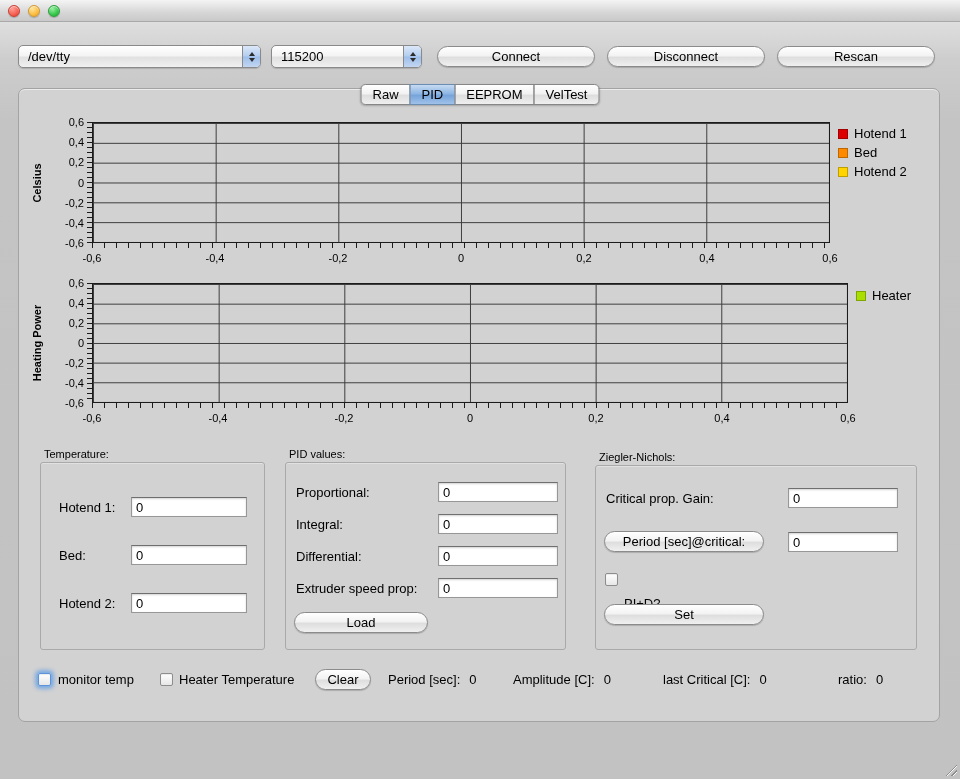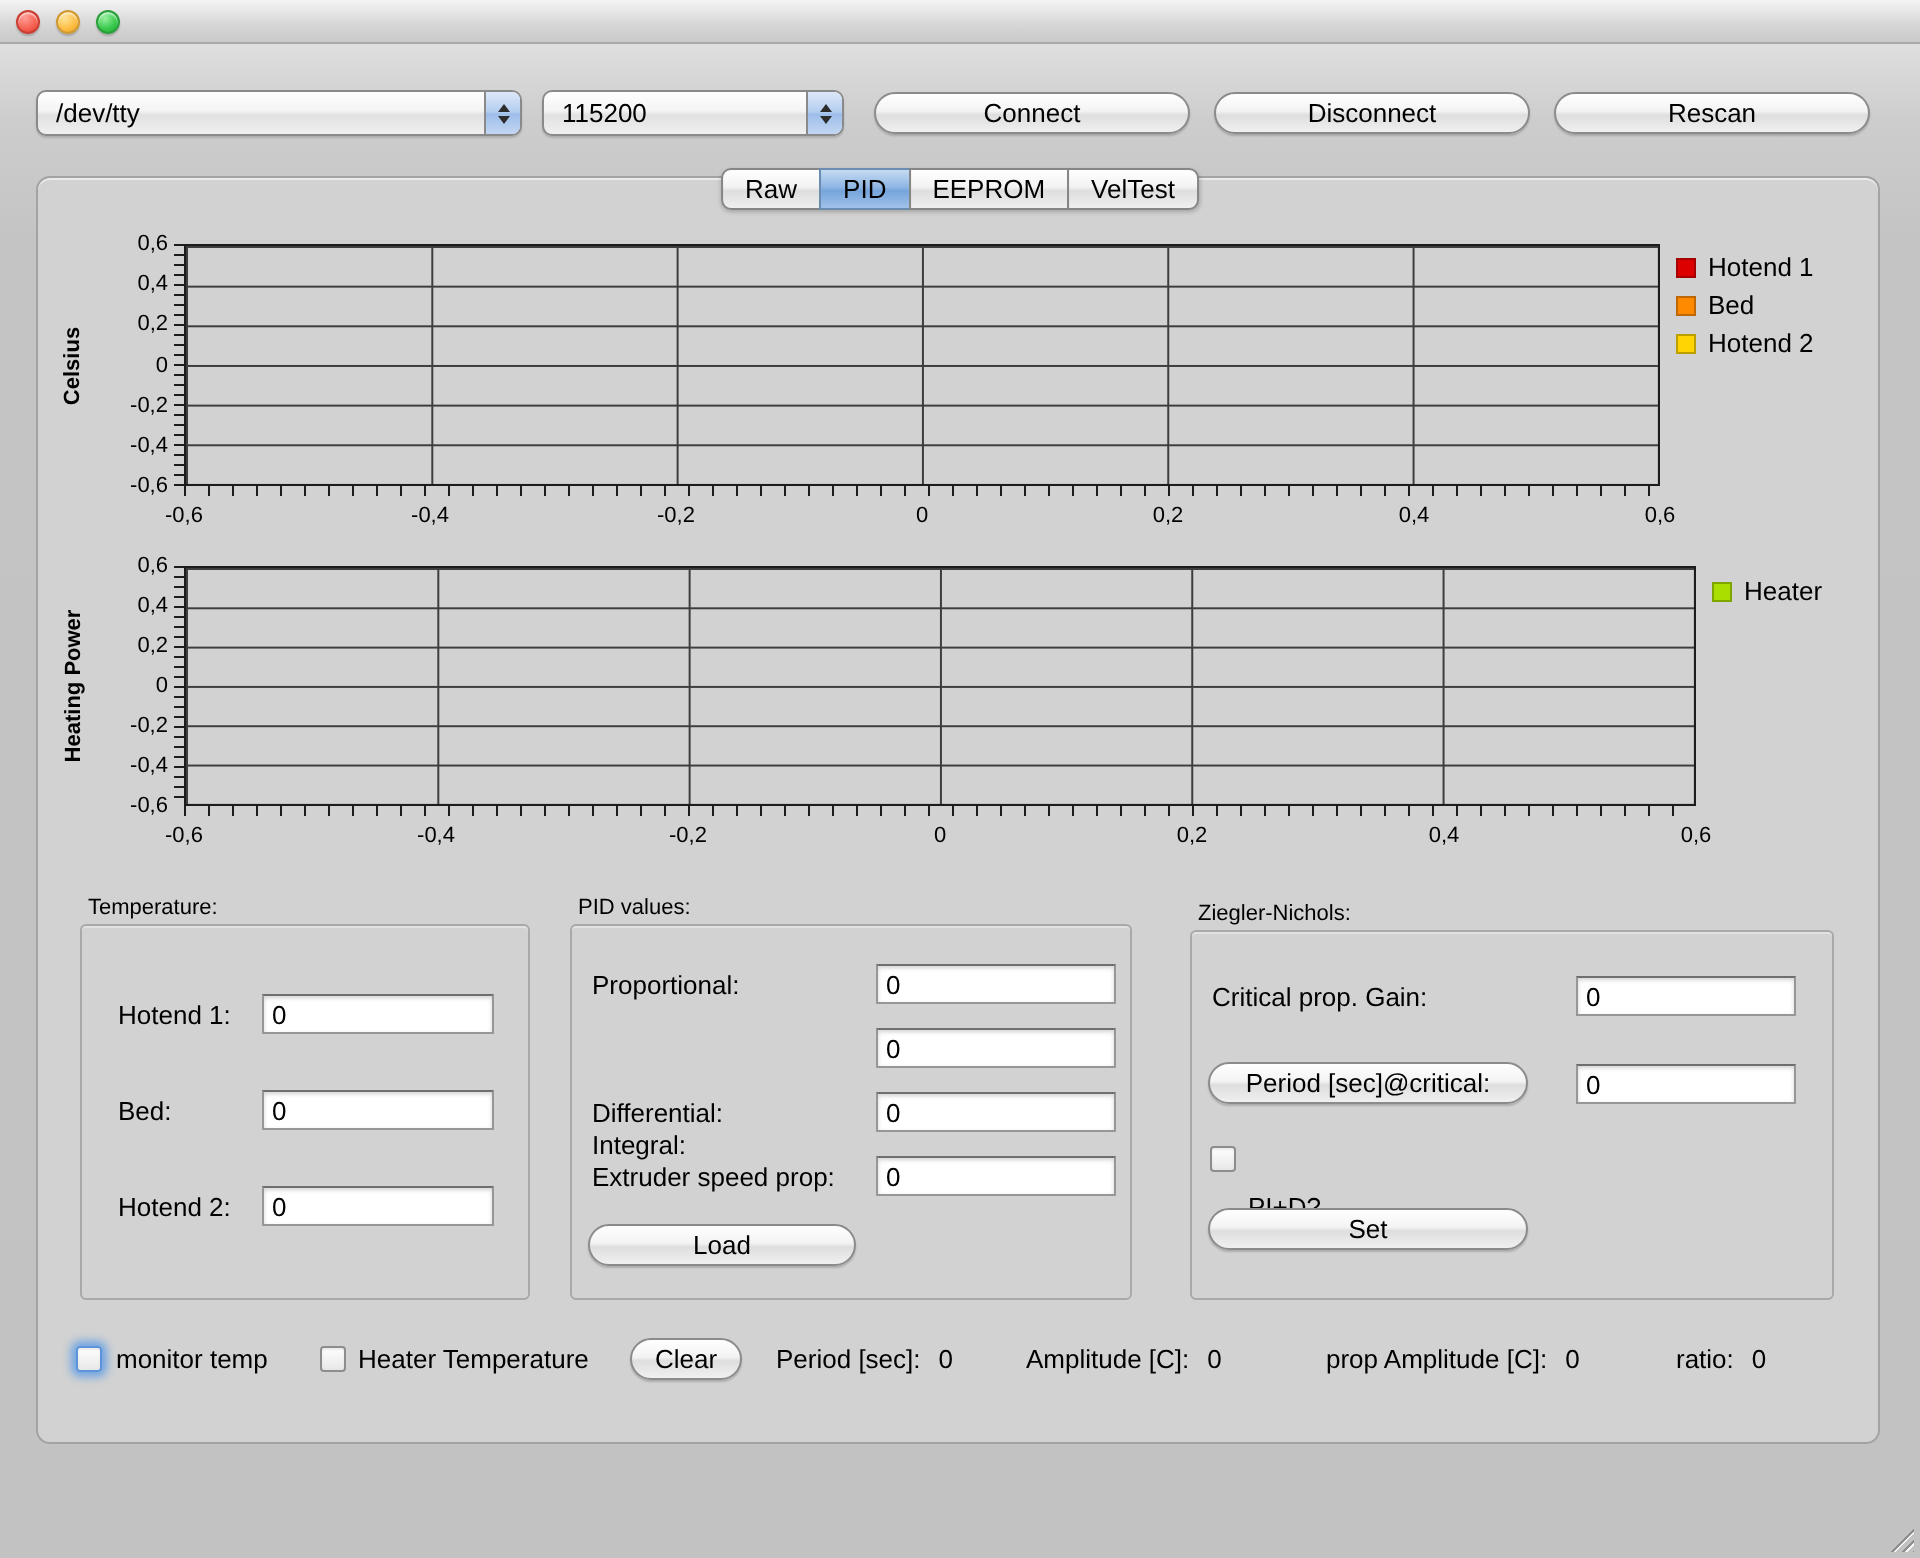--- a/index.html
+++ b/index.html
@@ -228,21 +228,21 @@
     <span class="field-label" style="left:18px;top:85px;">Bed:</span>
     <input class="text-input" style="left: 90px; top: 82px; width: 116px;" value="0">
     <span class="field-label" style="left:18px;top:133px;">Hotend 2:</span>
     <input class="text-input" style="left: 90px; top: 130px; width: 116px;" value="0">
   </div>
 
   <div class="group" style="left:285px;top:462px;width:281px;height:188px;">
     <span class="group-title">PID values:</span>
     <span class="field-label" style="left:10px;top:22px;">Proportional:</span>
     <input class="text-input" style="left: 152px; top: 19px; width: 120px;" value="0">
-    <span class="field-label" style="left:10px;top:54px;margin-top:48px;">Integral:</span>
+    <span class="field-label" style="left:10px;top:54px;">Integral:</span>
     <input class="text-input" style="left: 152px; top: 51px; width: 120px;" value="0">
     <span class="field-label" style="left:10px;top:86px;">Differential:</span>
     <input class="text-input" style="left: 152px; top: 83px; width: 120px;" value="0">
     <span class="field-label" style="left:10px;top:118px;">Extruder speed prop:</span>
     <input class="text-input" style="left: 152px; top: 115px; width: 120px;" value="0">
     <button class="aqua-btn" style="left:8px;top:149px;width:134px;">Load</button>
   </div>
 
   <div class="group" style="left:595px;top:465px;width:322px;height:185px;">
     <span class="group-title">Ziegler-Nichols:</span>
@@ -260,20 +260,20 @@
   <span class="checkbox" style="left:160px;top:673px;"></span>
   <span class="status-label" style="left:179px;top:672px;">Heater Temperature</span>
   <button class="aqua-btn" style="left:315px;top:669px;width:56px;">Clear</button>
   <span class="status-label" style="left:388px;top:672px;">
     <span>Period [sec]:</span><span class="status-val">0</span>
   </span>
   <span class="status-label" style="left:513px;top:672px;">
     <span>Amplitude [C]:</span><span class="status-val">0</span>
   </span>
   <span class="status-label" style="left:663px;top:672px;">
-    <span>prop Amplitude [C]:</span><span class="status-val">0</span>
+    <span>last Critical [C]:</span><span class="status-val">0</span>
   </span>
   <span class="status-label" style="left:838px;top:672px;">
     <span>ratio:</span><span class="status-val">0</span>
   </span>
 
   <div class="resize-grip"></div>
 </div>
 
 </body></html>

